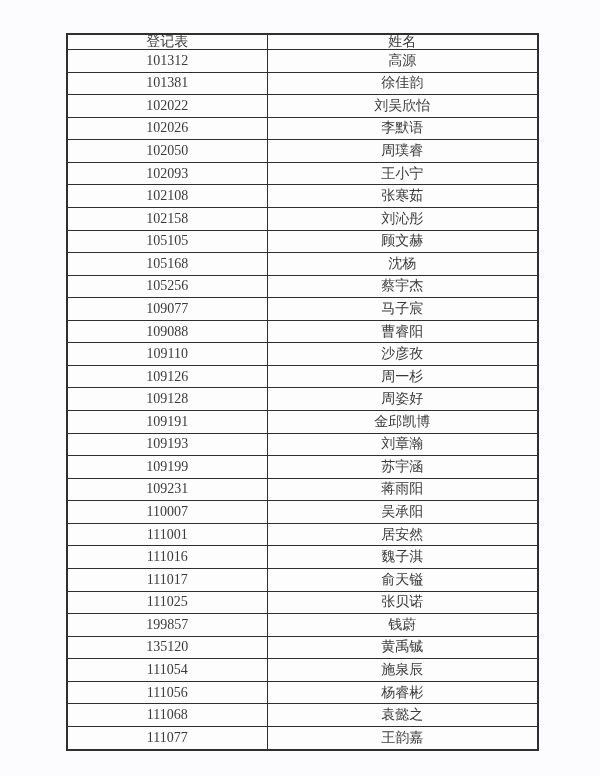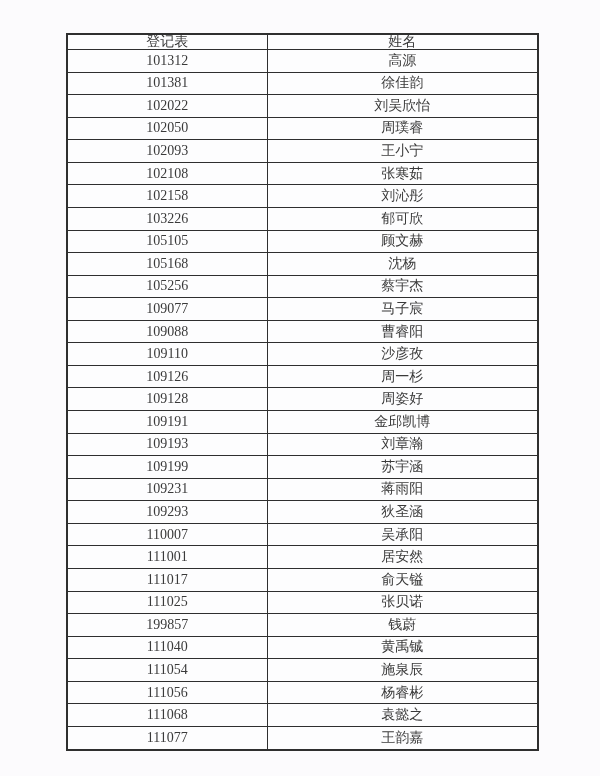--- a/index.html
+++ b/index.html
@@ -71,38 +71,38 @@
         </tr>
         <tr>
           <td>101381</td>
           <td>徐佳韵</td>
         </tr>
         <tr>
           <td>102022</td>
           <td>刘吴欣怡</td>
         </tr>
         <tr>
+          <td>102026</td>
+          <td>李默语</td>
+        </tr>
+        <tr>
           <td>102050</td>
           <td>周璞睿</td>
         </tr>
         <tr>
           <td>102093</td>
           <td>王小宁</td>
         </tr>
         <tr>
           <td>102108</td>
           <td>张寒茹</td>
         </tr>
         <tr>
           <td>102158</td>
           <td>刘沁彤</td>
-        </tr>
-        <tr>
-          <td>103226</td>
-          <td>郁可欣</td>
         </tr>
         <tr>
           <td>105105</td>
           <td>顾文赫</td>
         </tr>
         <tr>
           <td>105168</td>
           <td>沈杨</td>
         </tr>
         <tr>
@@ -139,45 +139,45 @@
         </tr>
         <tr>
           <td>109199</td>
           <td>苏宇涵</td>
         </tr>
         <tr>
           <td>109231</td>
           <td>蒋雨阳</td>
         </tr>
         <tr>
-          <td>109293</td>
-          <td>狄圣涵</td>
-        </tr>
-        <tr>
           <td>110007</td>
           <td>吴承阳</td>
         </tr>
         <tr>
           <td>111001</td>
           <td>居安然</td>
+        </tr>
+        <tr>
+          <td>111016</td>
+          <td>魏子淇</td>
         </tr>
         <tr>
           <td>111017</td>
           <td>俞天镒</td>
         </tr>
         <tr>
           <td>111025</td>
           <td>张贝诺</td>
         </tr>
         <tr>
           <td>199857</td>
           <td>钱蔚</td>
         </tr>
         <tr>
-          <td>111040</td>
+          <td>135120</td>
           <td>黄禹铖</td>
         </tr>
         <tr>
           <td>111054</td>
           <td>施泉辰</td>
         </tr>
         <tr>
           <td>111056</td>
           <td>杨睿彬</td>
         </tr>

